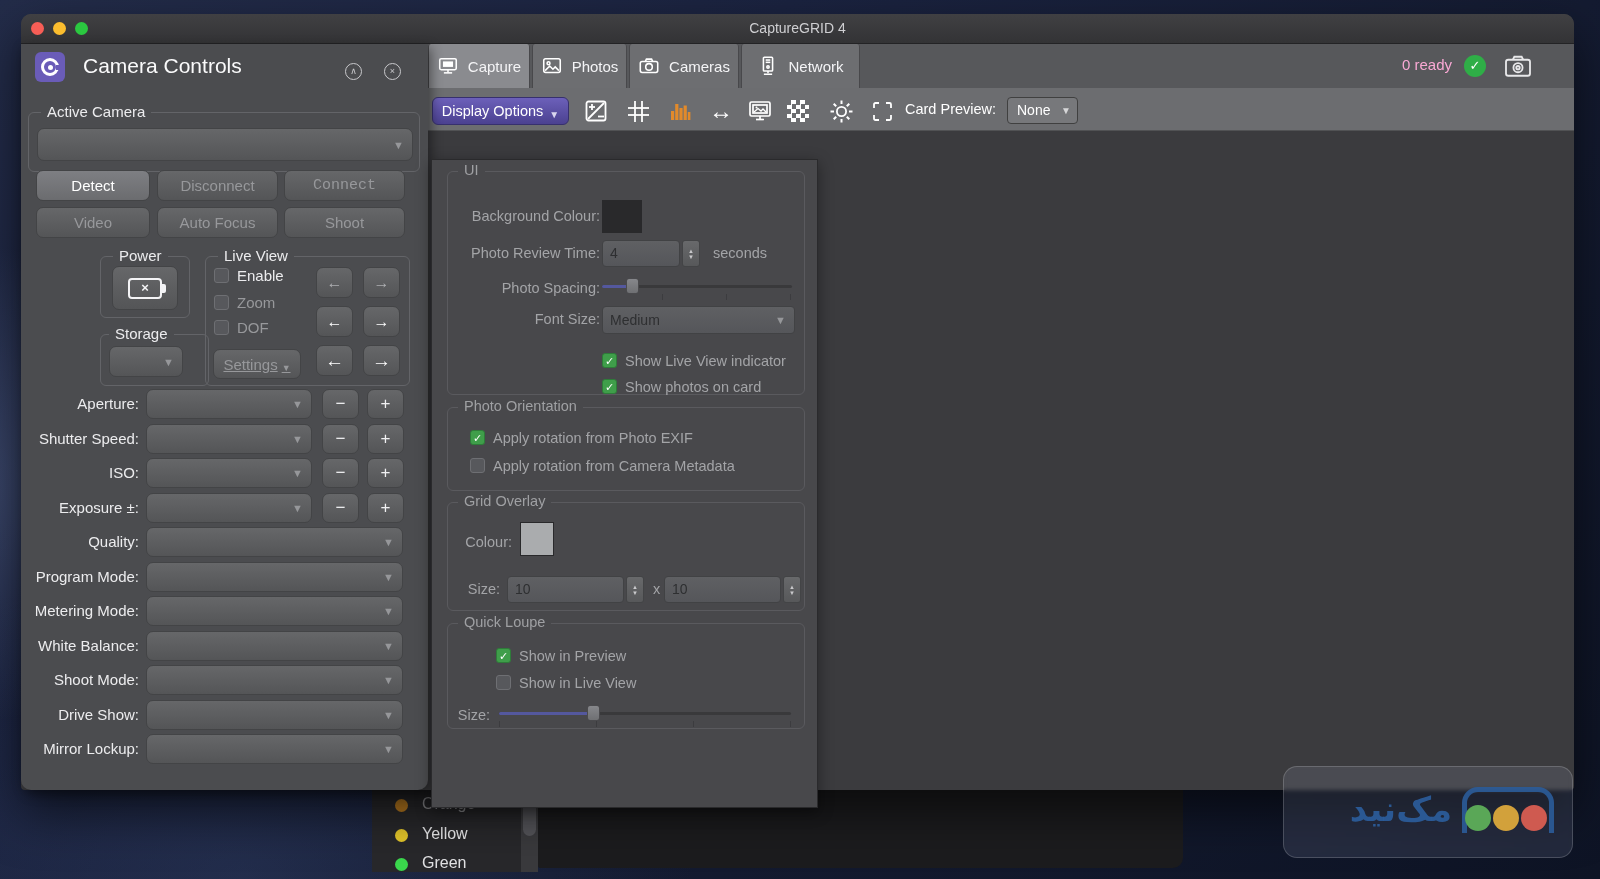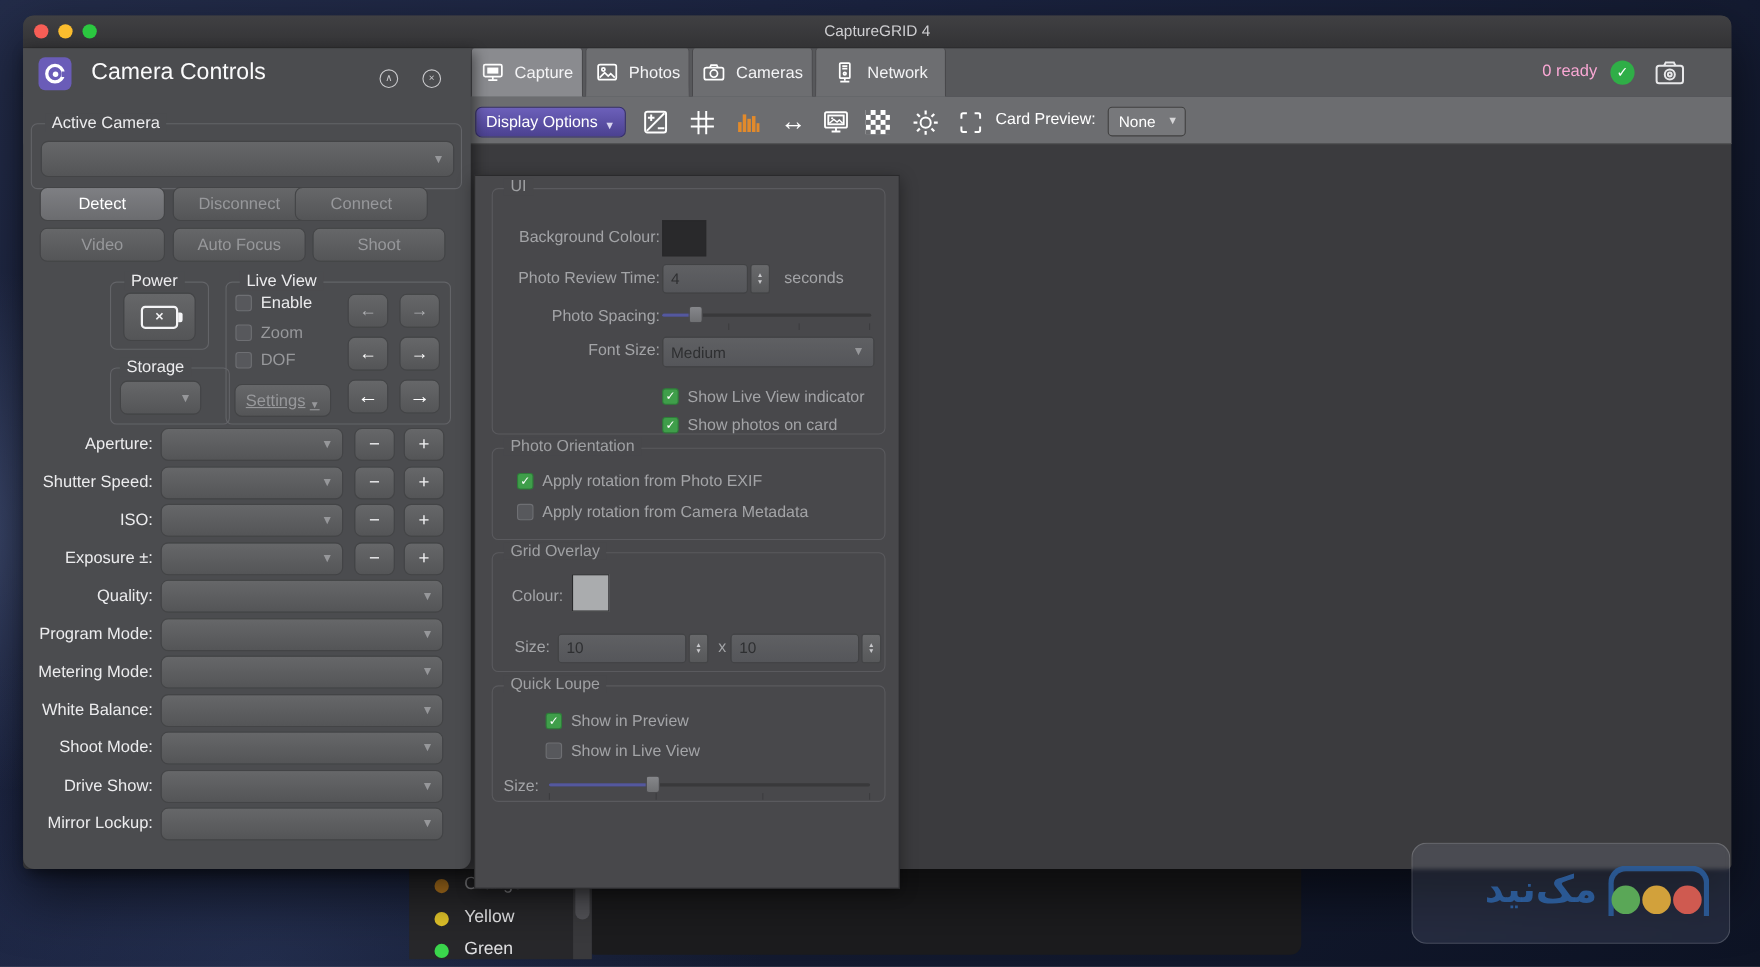--- a/index.html
+++ b/index.html
@@ -277,21 +277,21 @@
 
     <div class="groupbox abs" style="left:7px;top:68px;width:392px;height:60px;">
       <span class="grouplabel" style="left:12px;">Active Camera</span>
       <div class="ctrl dd abs" style="left:8px;top:15px;width:376px;height:33px;">
           <span class="chev">▼</span>
         </div>
     </div>
 
     <div class="ctrl btn enabled abs" style="left:15px;top:126px;width:114px;height:31px;">Detect</div>
     <div class="ctrl btn abs" style="left:136px;top:126px;width:121px;height:31px;">Disconnect</div>
-    <div class="ctrl btn abs" style="left:247px;top:126px;width:121px;height:31px;">Connect</div>
+    <div class="ctrl btn abs" style="left:263px;top:126px;width:121px;height:31px;font-family:Liberation Mono, monospace;">Connect</div>
     <div class="ctrl btn abs" style="left:15px;top:163px;width:114px;height:31px;text-align:center;">Video</div>
     <div class="ctrl btn abs" style="left:136px;top:163px;width:121px;height:31px;">Auto Focus</div>
     <div class="ctrl btn abs" style="left:263px;top:163px;width:121px;height:31px;">Shoot</div>
 
     <div class="groupbox abs" style="left:79px;top:212px;width:90px;height:62px;">
       <span class="grouplabel" style="left:12px;">Power</span>
       <div class="ctrl abs" style="left:11px;top:9px;width:66px;height:44px;display:flex;align-items:center;justify-content:center;">
         <span class="batt">×</span>
       </div>
     </div>

